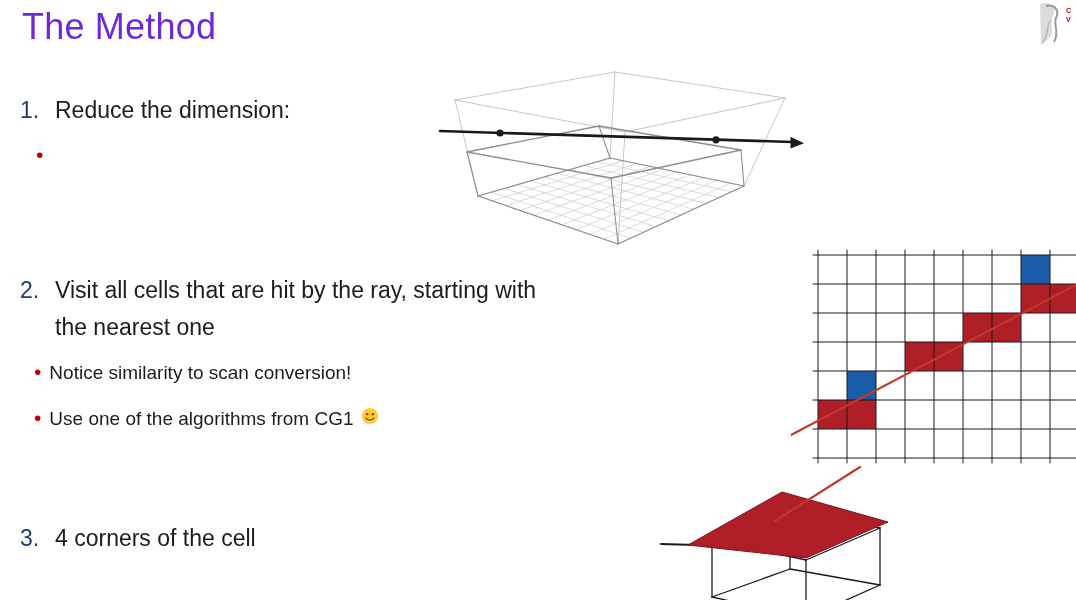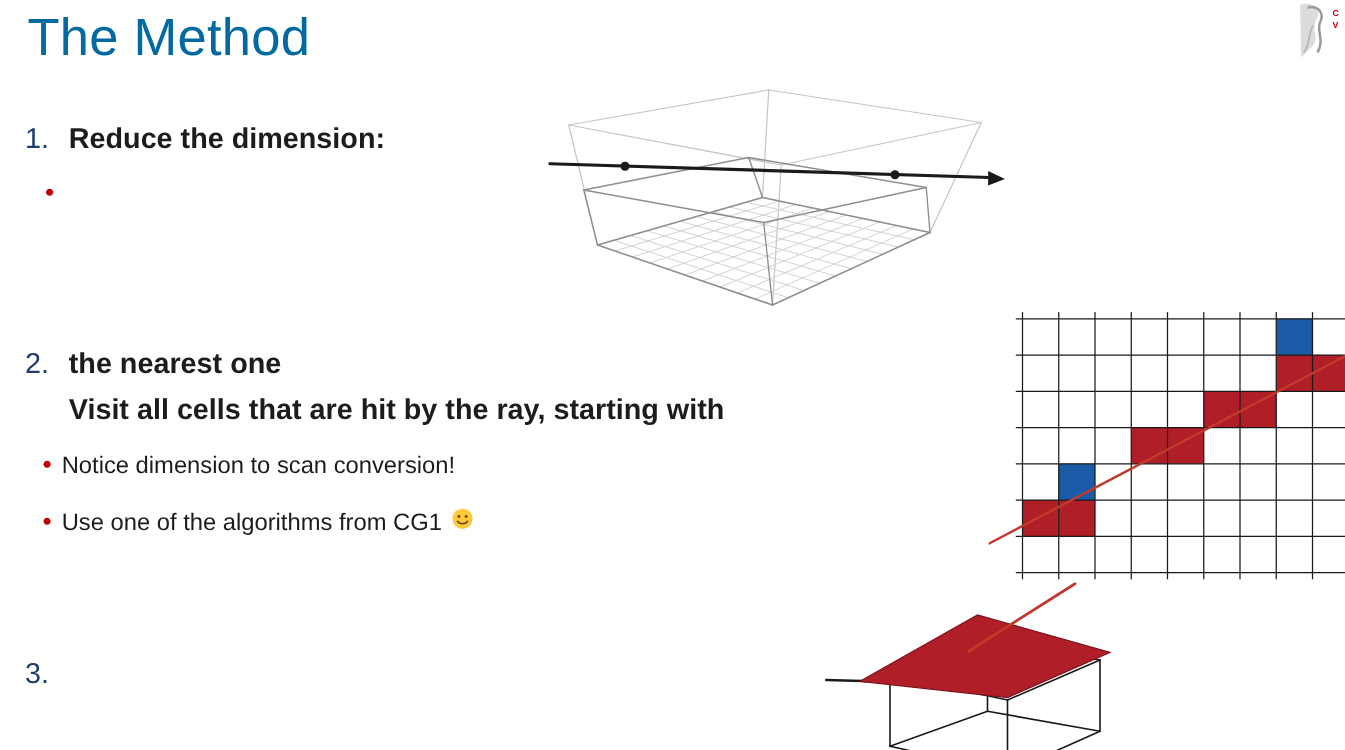--- a/index.html
+++ b/index.html
@@ -4,26 +4,26 @@
 <style>
   html,body{margin:0;padding:0;}
   body{
     width:1076px;height:600px;overflow:hidden;position:relative;
     background:#ffffff;color:var(--text,#1a1a1a);
     font-family:"Liberation Sans",sans-serif;
   }
   .page{position:absolute;inset:0;}
   h1.slide-title{
     position:absolute;left:22px;top:6px;margin:0;
-    font-size:42px;font-weight:500;color:#0369a1;letter-spacing:.2px;
+    font-size:36px;font-weight:500;color:#6d28d9;letter-spacing:.2px;
   }
   .logo{position:absolute;right:0;top:0;width:40px;height:50px;}
   .item{position:absolute;left:20px;display:flex;font-size:23px;line-height:37px;color:#1c1c1c;}
   .item .num{width:35px;flex:0 0 35px;color:var(--number-blue,#1e3c6e);}
-  .item .ilines{max-width:640px;font-weight:bold;}
+  .item .ilines{max-width:640px;}
   .bullet{position:absolute;display:flex;align-items:baseline;font-size:19px;line-height:24px;color:#1c1c1c;}
   .bullet .dot{color:var(--bullet-red,#c00000);font-size:21px;margin-right:8px;}
   .smiley{display:inline-block;vertical-align:-3px;margin-left:7px;}
   .fig{position:absolute;}
   .logo-letter{font-size:7px;font-weight:bold;fill:var(--bullet-red,#c00000);font-family:"Liberation Sans",sans-serif;}
 </style>
 </head>
 <body>
 
 <div class="page">
@@ -46,44 +46,45 @@
       <span class="iline">Reduce the dimension:</span>
     </span>
   </div>
   <div class="bullet" style="left:36px;top:143px">
     <span class="dot">•</span>
   </div>
 
   <div class="item" style="top:272px">
     <span class="num">2.</span>
     <span class="ilines">
+      <div class="iline">Visit all cells that are hit by the ray, starting with</div>
       <div class="iline">the nearest one</div>
-      <div class="iline">Visit all cells that are hit by the ray, starting with</div>
     </span>
   </div>
   <div class="bullet" style="left:34px;top:360px">
     <span class="dot">•</span>
-    <span class="btext">Notice dimension to scan conversion!</span>
+    <span class="btext">Notice similarity to scan conversion!</span>
   </div>
   <div class="bullet" style="left:34px;top:406px">
     <span class="dot">•</span>
     <span class="btext">Use one of the algorithms from CG1</span>
     <span class="smiley">
       <svg width="18" height="18" viewBox="0 0 20 20">
         <circle cx="10" cy="10" r="9" style="fill:var(--smiley-yellow,#ffc93c)"></circle>
         <circle cx="6.8" cy="8" r="1.3" fill="#6b4a00"></circle>
         <circle cx="13.2" cy="8" r="1.3" fill="#6b4a00"></circle>
         <path d="M5.5,12.2 C7,15.2 13,15.2 14.5,12.2" stroke="#6b4a00" stroke-width="1.4" fill="none" stroke-linecap="round"></path>
       </svg>
     </span>
   </div>
 
   <div class="item" style="top:520px">
     <span class="num">3.</span>
     <span class="ilines">
+      <div class="iline">4 corners of the cell</div>
     </span>
   </div>
 
   <div class="fig" style="left:430px;top:65px;width:380px;height:195px">
     <svg width="380" height="195">
         <line x1="25" y1="35" x2="185" y2="7" stroke="#c6c6c6" stroke-width="1" stroke-linecap="round"></line>
         <line x1="185" y1="7" x2="355" y2="33" stroke="#c6c6c6" stroke-width="1" stroke-linecap="round"></line>
         <line x1="355" y1="33" x2="195" y2="67" stroke="#c6c6c6" stroke-width="1" stroke-linecap="round"></line>
         <line x1="195" y1="67" x2="25" y2="35" stroke="#c6c6c6" stroke-width="1" stroke-linecap="round"></line>
         <line x1="25" y1="35" x2="48" y2="131" stroke="#c6c6c6" stroke-width="1" stroke-linecap="round"></line>

